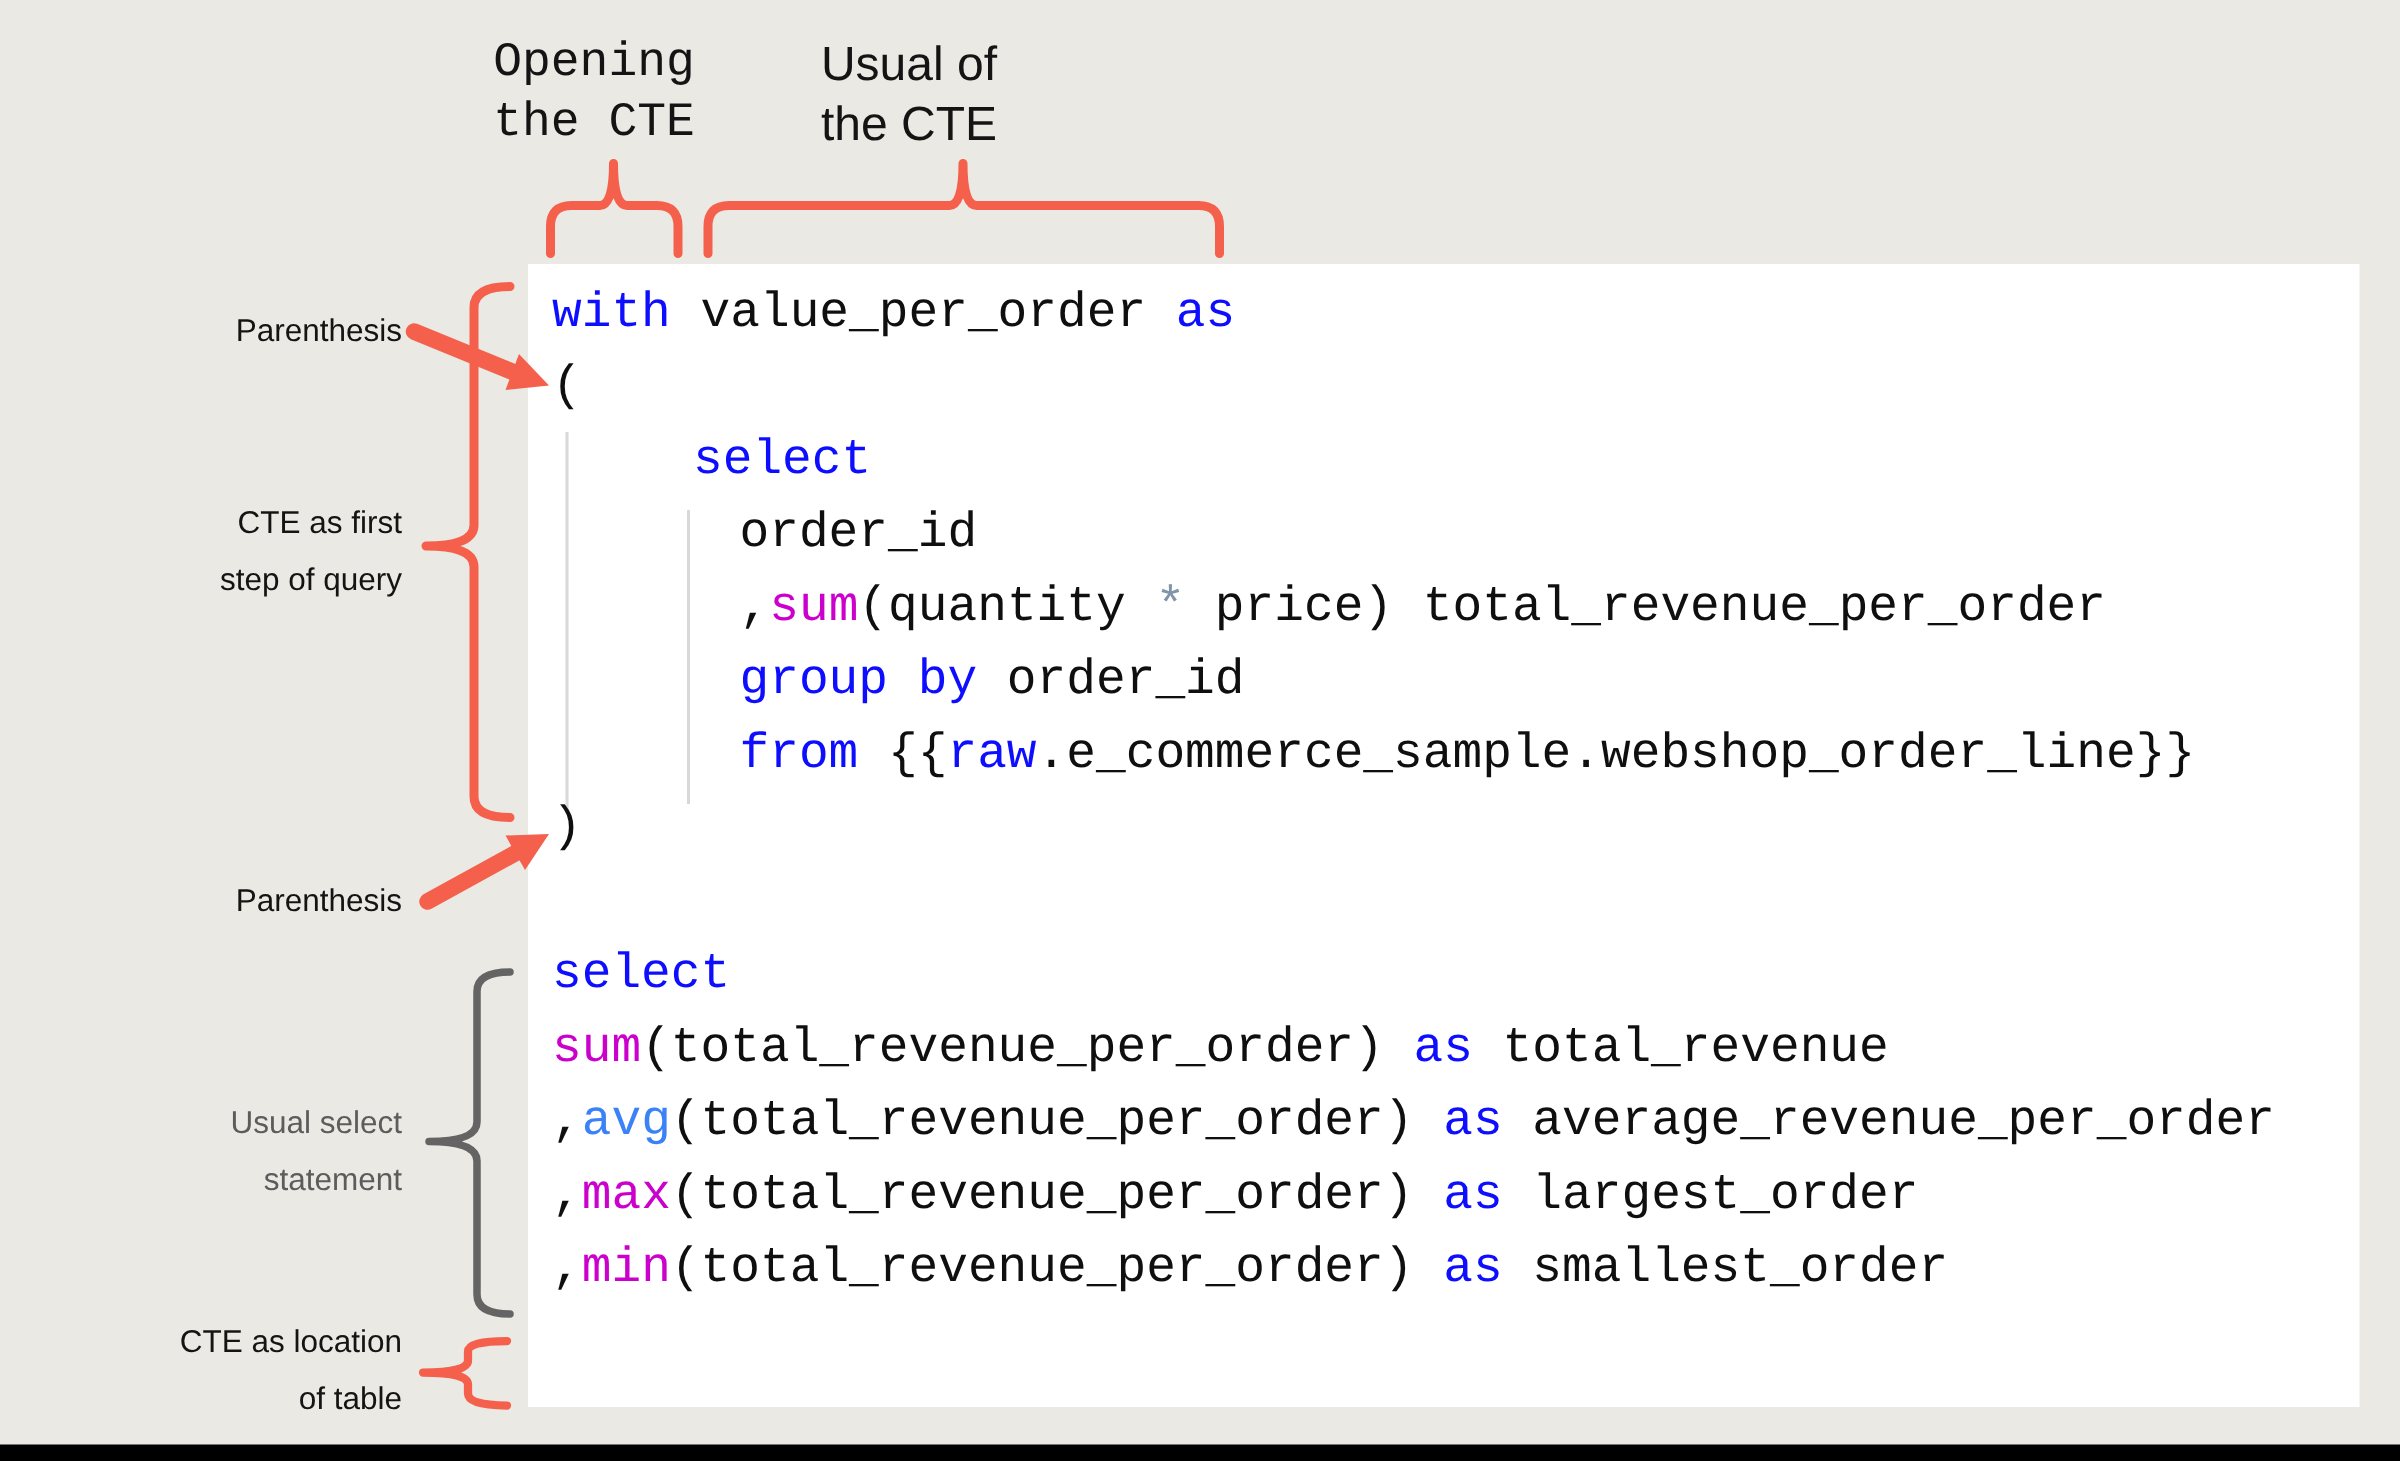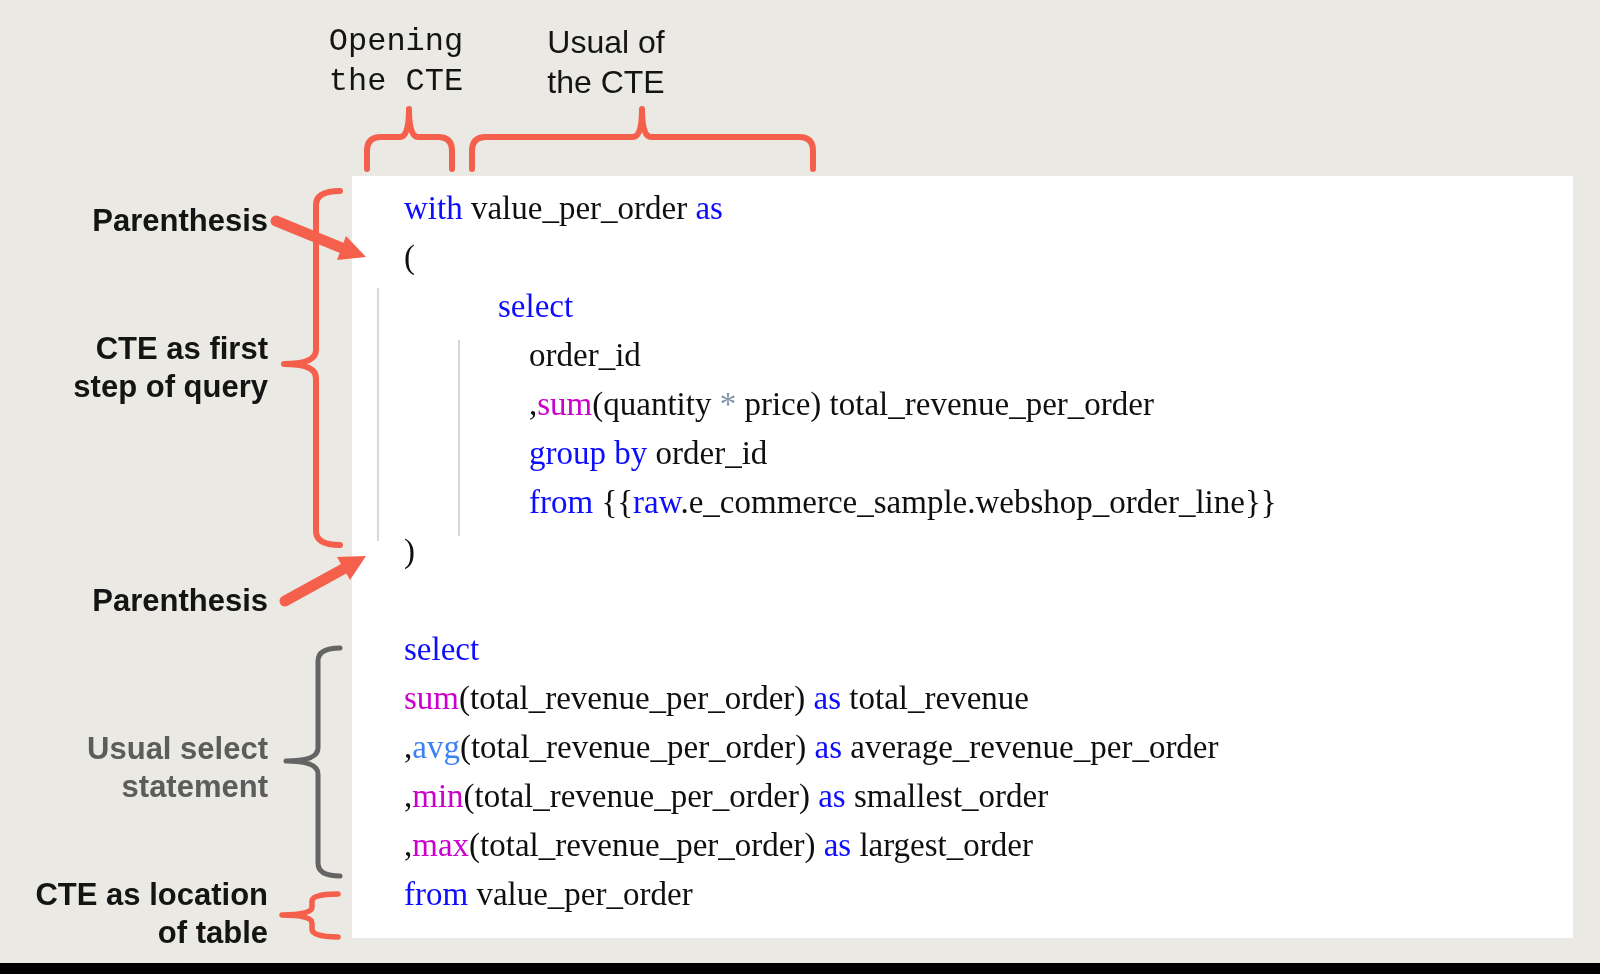--- a/index.html
+++ b/index.html
@@ -8,32 +8,32 @@
 
   .overlay { position:absolute; left:0; top:0; width:1600px; height:974px; pointer-events:none; }
   .stroke-orange { stroke:var(--accent-orange); fill:none; }
   .stroke-gray   { stroke:var(--brace-gray); fill:none; }
   .fill-orange   { fill:var(--accent-orange); stroke:none; }
 
   .top-label { position:absolute; top:22px; font-size:32px; line-height:40px; text-align:center; color:var(--label-black); }
   #lbl-opening { left:296px; width:200px;font-family:Liberation Mono, monospace; }
   #lbl-name    { left:506px; width:200px; }
 
-  .side-label { position:absolute; left:0; right:1332px; text-align:right; font-size:31px; line-height:38px; color:var(--label-black);font-weight:bold; }
+  .side-label { position:absolute; left:0; right:1332px; text-align:right; font-size:21px; line-height:38px; color:var(--label-black); }
   #lbl-paren-top { top:202px; }
   #lbl-first-step { top:330px; }
   #lbl-paren-bottom { top:582px; }
   #lbl-usual { top:730px; color:var(--label-gray); }
   #lbl-location { top:876px; }
 
   .code-panel { position:absolute; left:352px; top:176px; width:1221px; height:762px; background:var(--panel); padding:8px 0 0 16px; }
   .guide { position:absolute; width:2px; background:var(--indent-guide); }
   #guide-1 { left:25px; top:112px; height:253px; }
   #guide-2 { left:106px; top:164px; height:196px; }
-  .code-line { position:relative; font-family:Liberation Serif, serif; font-size:33px; line-height:49px; white-space:pre; color:var(--code-plain);margin-left:36px; }
+  .code-line { position:relative; font-family:Liberation Mono, monospace; font-size:33px; line-height:49px; white-space:pre; color:var(--code-plain); }
 
   .bottom-bar { position:absolute; left:0; top:963px; width:1600px; height:11px; background:var(--bottom-bar); }
 </style>
 </head>
 <body>
 
 <div>
 
   <div class="top-label" id="lbl-opening">
     <div>Opening</div>
@@ -68,23 +68,22 @@
         <div class="code-line" style="padding-left: 94px;"><span style="color: rgb(13, 13, 255);">select</span></div>
         <div class="code-line" style="padding-left: 125px;"><span style="color: rgb(15, 15, 15);">order_id</span></div>
         <div class="code-line" style="padding-left: 125px;"><span style="color: rgb(15, 15, 15);">,</span><span style="color: rgb(204, 0, 204);">sum</span><span style="color: rgb(15, 15, 15);">(quantity </span><span style="color: rgb(128, 148, 170);">*</span><span style="color: rgb(15, 15, 15);"> price) total_revenue_per_order</span></div>
         <div class="code-line" style="padding-left: 125px;"><span style="color: rgb(13, 13, 255);">group by</span><span style="color: rgb(15, 15, 15);"> order_id</span></div>
         <div class="code-line" style="padding-left: 125px;"><span style="color: rgb(13, 13, 255);">from</span><span style="color: rgb(15, 15, 15);"> {{</span><span style="color: rgb(13, 13, 255);">raw</span><span style="color: rgb(15, 15, 15);">.e_commerce_sample.webshop_order_line}}</span></div>
         <div class="code-line" style="padding-left: 0px;"><span style="color: rgb(15, 15, 15);">)</span></div>
         <div class="code-line" style="padding-left: 0px;">&nbsp;</div>
         <div class="code-line" style="padding-left: 0px;"><span style="color: rgb(13, 13, 255);">select</span></div>
         <div class="code-line" style="padding-left: 0px;"><span style="color: rgb(204, 0, 204);">sum</span><span style="color: rgb(15, 15, 15);">(total_revenue_per_order) </span><span style="color: rgb(13, 13, 255);">as</span><span style="color: rgb(15, 15, 15);"> total_revenue</span></div>
         <div class="code-line" style="padding-left: 0px;"><span style="color: rgb(15, 15, 15);">,</span><span style="color: #3b82f6;">avg</span><span style="color: rgb(15, 15, 15);">(total_revenue_per_order) </span><span style="color: rgb(13, 13, 255);">as</span><span style="color: rgb(15, 15, 15);"> average_revenue_per_order</span></div>
+        <div class="code-line" style="padding-left: 0px;"><span style="color: rgb(15, 15, 15);">,</span><span style="color: rgb(204, 0, 204);">max</span><span style="color: rgb(15, 15, 15);">(total_revenue_per_order) </span><span style="color: rgb(13, 13, 255);">as</span><span style="color: rgb(15, 15, 15);"> largest_order</span></div>
         <div class="code-line" style="padding-left: 0px;"><span style="color: rgb(15, 15, 15);">,</span><span style="color: rgb(204, 0, 204);">min</span><span style="color: rgb(15, 15, 15);">(total_revenue_per_order) </span><span style="color: rgb(13, 13, 255);">as</span><span style="color: rgb(15, 15, 15);"> smallest_order</span></div>
-        <div class="code-line" style="padding-left: 0px;"><span style="color: rgb(15, 15, 15);">,</span><span style="color: rgb(204, 0, 204);">max</span><span style="color: rgb(15, 15, 15);">(total_revenue_per_order) </span><span style="color: rgb(13, 13, 255);">as</span><span style="color: rgb(15, 15, 15);"> largest_order</span></div>
-        <div class="code-line" style="padding-left: 0px;"><span style="color: rgb(13, 13, 255);">from</span><span style="color: rgb(15, 15, 15);"> value_per_order</span></div>
       </div>
   </div>
 
   <svg class="overlay" viewBox="0 0 1600 974">
     <path class="stroke-orange" stroke-width="6" stroke-linecap="round" stroke-linejoin="round" d="M 367,169 L 367,151 Q 367,137 381,137 L 400,137 Q 409,137 409,109 Q 409,137 418,137 L 438,137 Q 452,137 452,151 L 452,169"></path>
     <path class="stroke-orange" stroke-width="6" stroke-linecap="round" stroke-linejoin="round" d="M 472,169 L 472,151 Q 472,137 486,137 L 633,137 Q 642,137 642,109 Q 642,137 651,137 L 799,137 Q 813,137 813,151 L 813,169"></path>
     <path class="stroke-orange" stroke-width="6" stroke-linecap="round" stroke-linejoin="round" d="M 340,191 Q 316,191 316,205 L 316,350 Q 316,364 284,364 Q 316,364 316,378 L 316,531 Q 316,545 340,545"></path>
     <g>
       <line class="stroke-orange" stroke-width="11" stroke-linecap="round" x1="276" y1="221" x2="342" y2="248"></line>
       <polygon class="fill-orange" points="366,257 337,260 346,236"></polygon>

